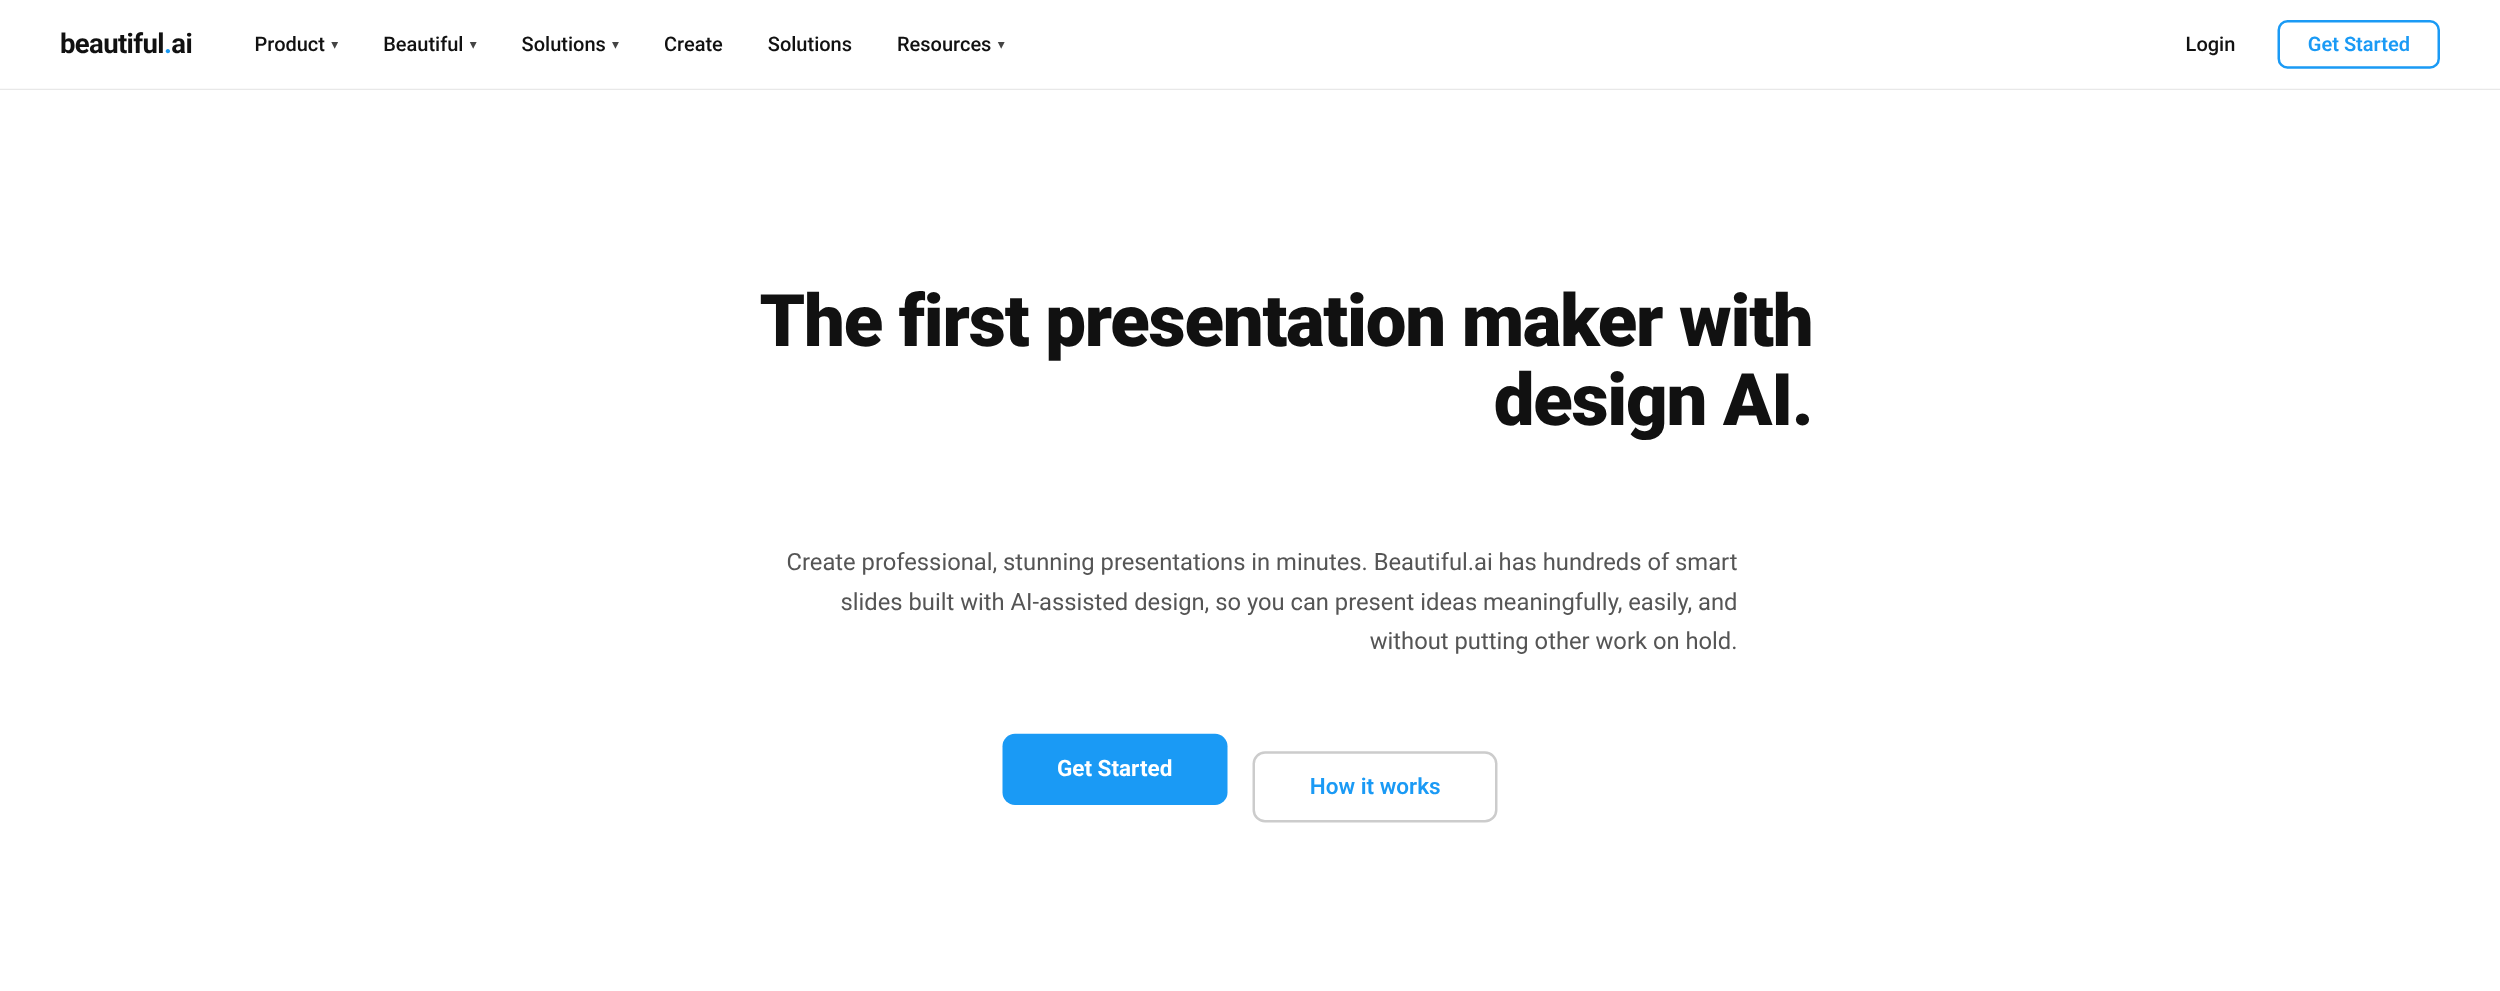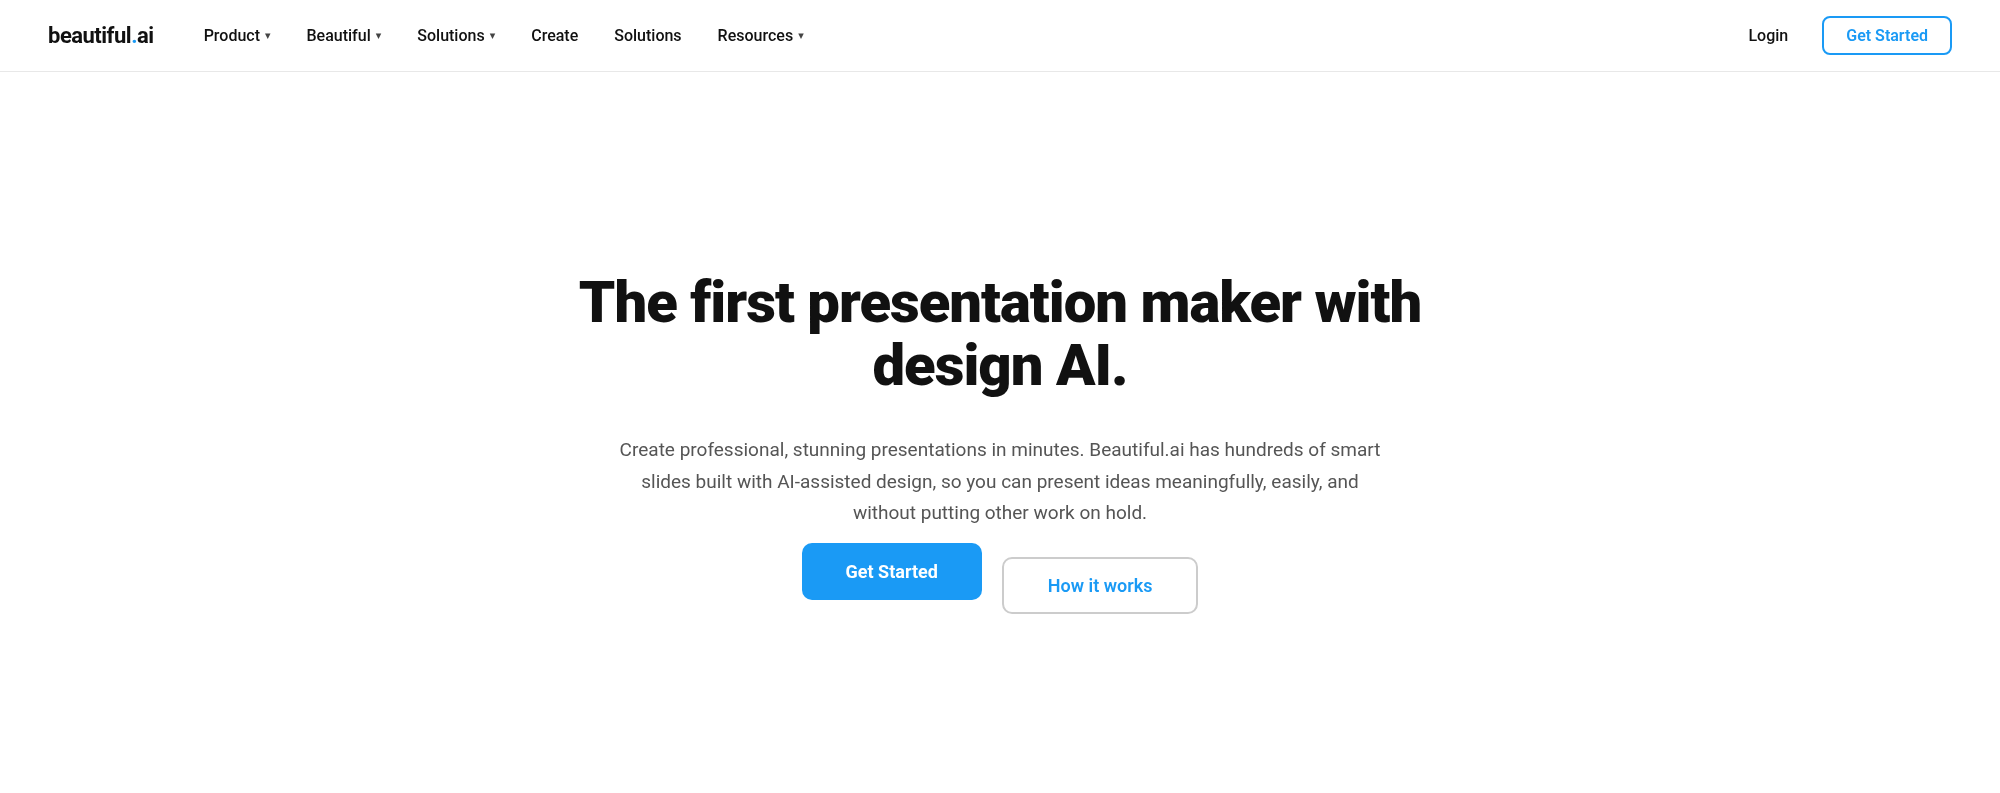--- a/index.html
+++ b/index.html
@@ -95,23 +95,24 @@
       text-decoration: none;
       transition: background 0.2s;
     }
 
     
     .hero {
       display: flex;
       flex-direction: column;
       align-items: center;
       justify-content: center;
-      text-align: center;
+      text-align: right;
       padding: 100px 32px 80px;
       min-height: calc(793px - 72px);
+      gap: 44px;
     }
 
     .hero-title {
       font-size: 58px;
       font-weight: 900;
       color: #111111;
       line-height: 1.1;
       max-width: 900px;
       margin-bottom: 36px;
       letter-spacing: -1px;

